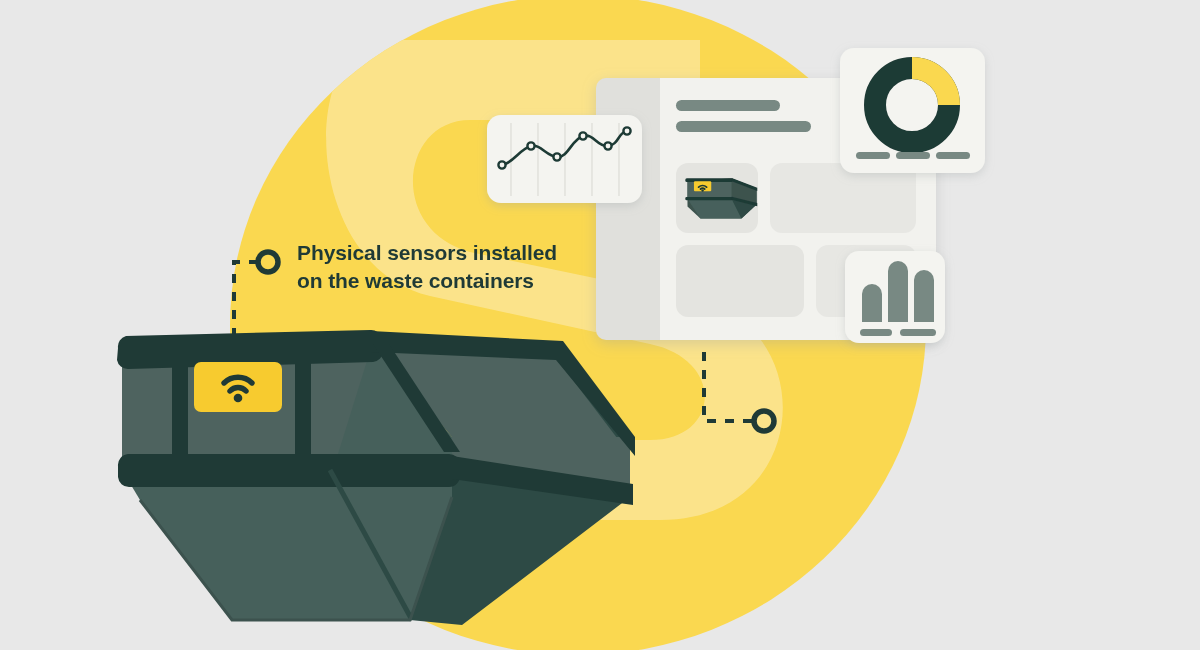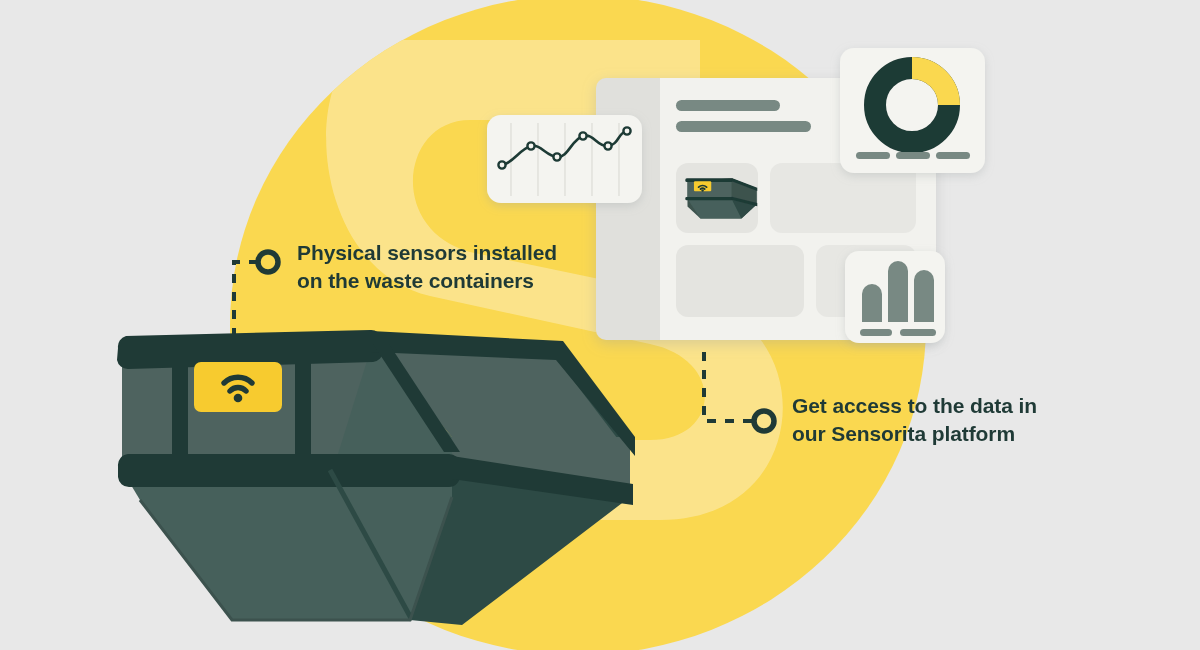--- a/index.html
+++ b/index.html
@@ -213,16 +213,14 @@
           <path d="M 230 391 A 11 11 0 0 1 246 391"></path>
         </g>
         <circle cx="238" cy="398" r="4.3" fill="#1f3a36"></circle>
       </g>
     </g>
   </svg>
 
   <div class="label-text" id="label-sensors">Physical sensors installed
 on the waste containers</div>
 
-  <div class="label-text" id="label-platform">Get access to the data in
-our Sensorita platform</div>
 
 </div>
 
 </body></html>

